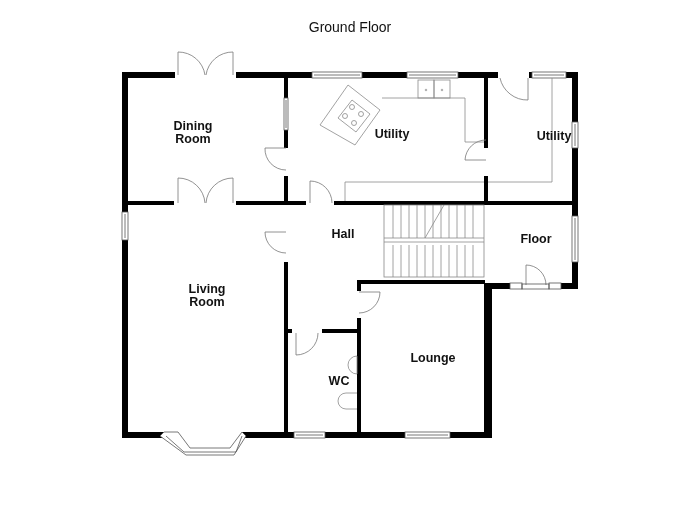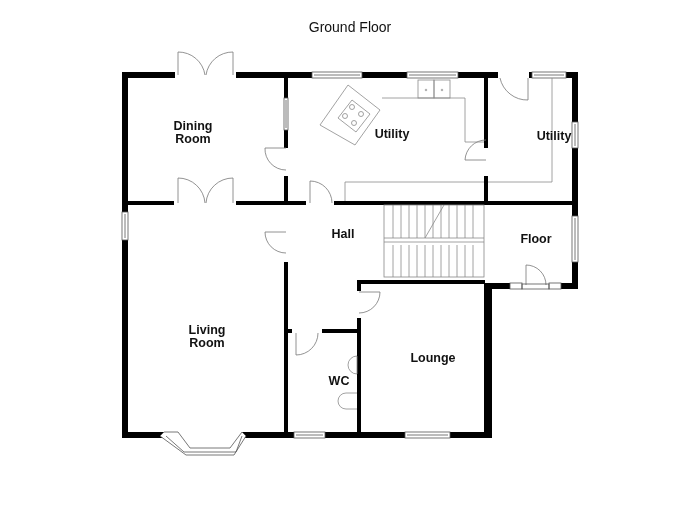--- a/index.html
+++ b/index.html
@@ -187,16 +187,16 @@
     <path d="M357,393 L346,393 A8,8 0 0 0 346,409 L357,409"></path>
   </g>
 </svg>
 
 <div class="lbl" style="left:193px; top:133px;">Dining
 Room</div>
 <div class="lbl" style="left:392px; top:134px;">Utility</div>
 <div class="lbl" style="left:530px; top:136px;margin-left:24px;">Utility</div>
 <div class="lbl" style="left:335px; top:234px;margin-left:8px;">Hall</div>
 <div class="lbl" style="left:536px; top:239px;">Floor</div>
-<div class="lbl" style="left:207px; top:296px;margin-top:41px;">Living
+<div class="lbl" style="left:207px; top:296px;">Living
 Room</div>
 <div class="lbl" style="left:433px; top:358px;">Lounge</div>
 <div class="lbl" style="left:323px; top:381px;margin-left:16px;">WC</div>
 
 </body></html>

